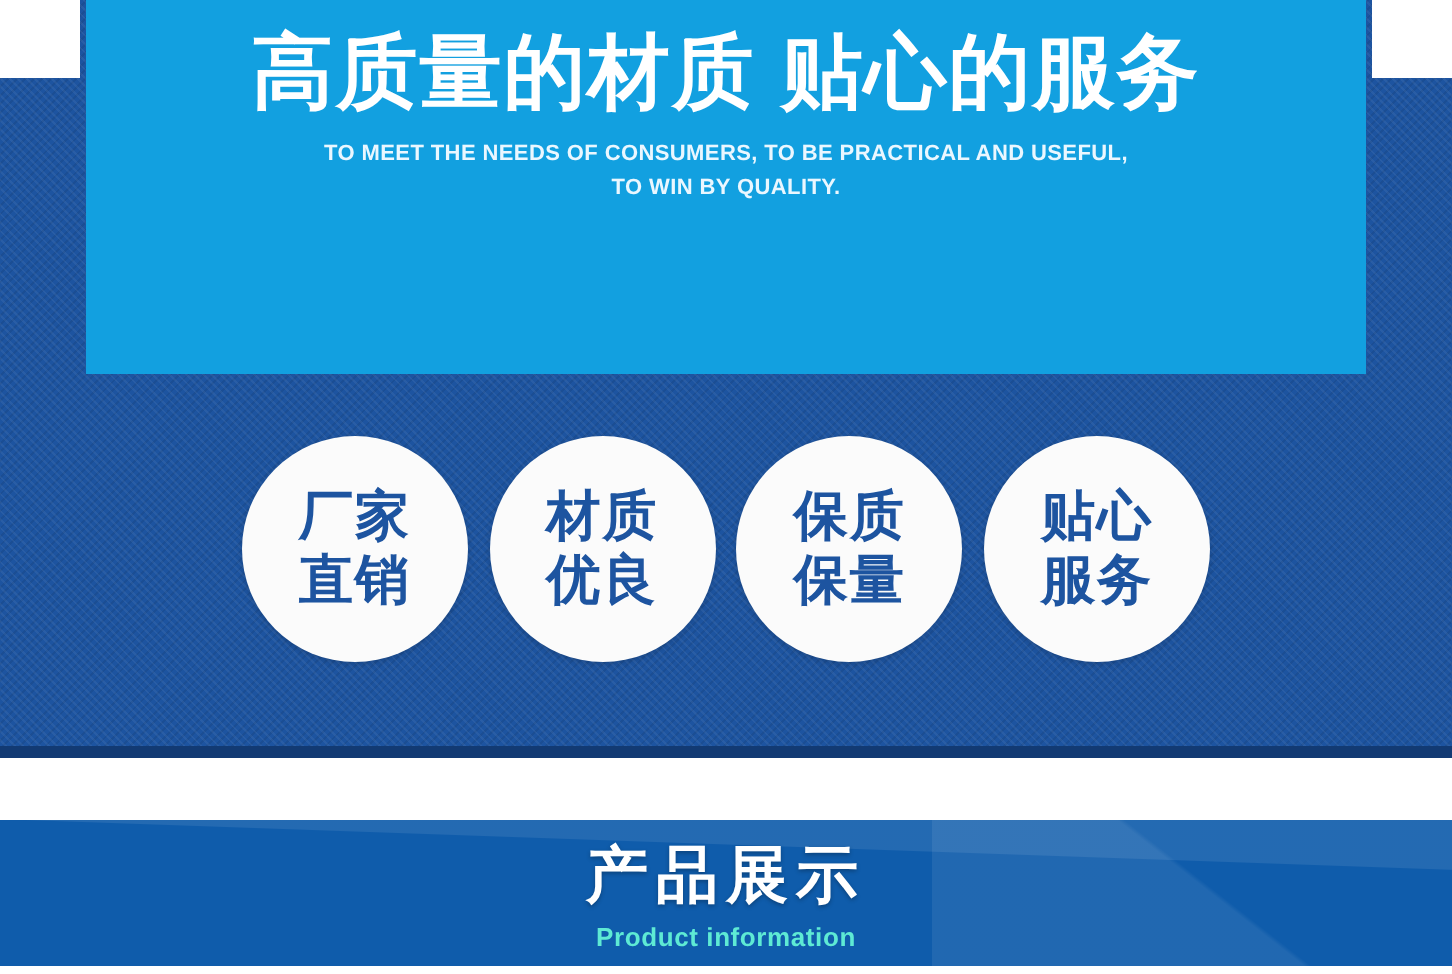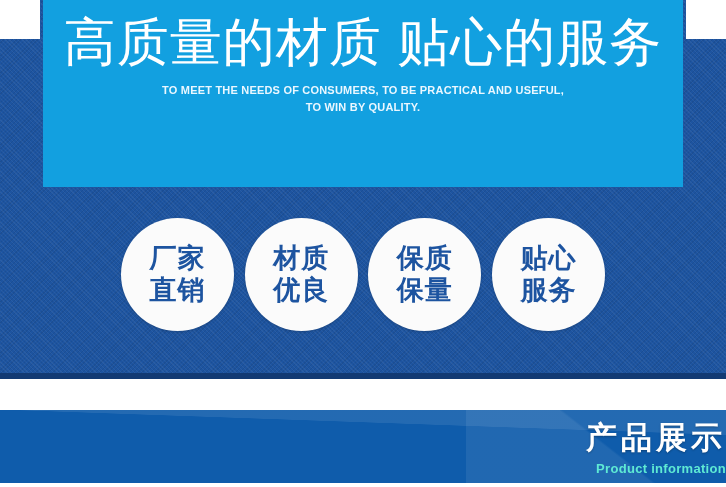--- a/index.html
+++ b/index.html
@@ -58,23 +58,23 @@
     width:640px; height:187px;
     background:#12a0e0;
     display:flex;
     flex-direction:column;
     align-items:center;
     justify-content:flex-start;
     padding-top:12px;
   }
 
   .headline-main {
-    font-size:52px;
+    font-size:41px;
     line-height:1.18;
-    font-weight:normal;
+    font-weight:bold;
     color:#ffffff;
     letter-spacing:1px;
     white-space:nowrap;
   }
 
   .headline-sub {
     margin-top:9px;
     font-size:23px;
     line-height:1.2;
     font-weight:bold;
@@ -150,21 +150,21 @@
     background:linear-gradient(218deg, rgba(255,255,255,0) 0%, rgba(255,255,255,0) 46%, rgba(255,255,255,0.075) 47%, rgba(255,255,255,0.075) 100%);
     pointer-events:none;
   }
 
   .banner-inner {
     position:relative;
     z-index:2;
     width:100%; height:100%;
     display:flex;
     flex-direction:column;
-    align-items:flex-end;
+    align-items:center;
     justify-content:center;
     padding-top:2px;
   }
 
   .banner-title {
     font-size:31px;
     line-height:1.1;
     font-weight:bold;
     color:#ffffff;
     letter-spacing:4px;

